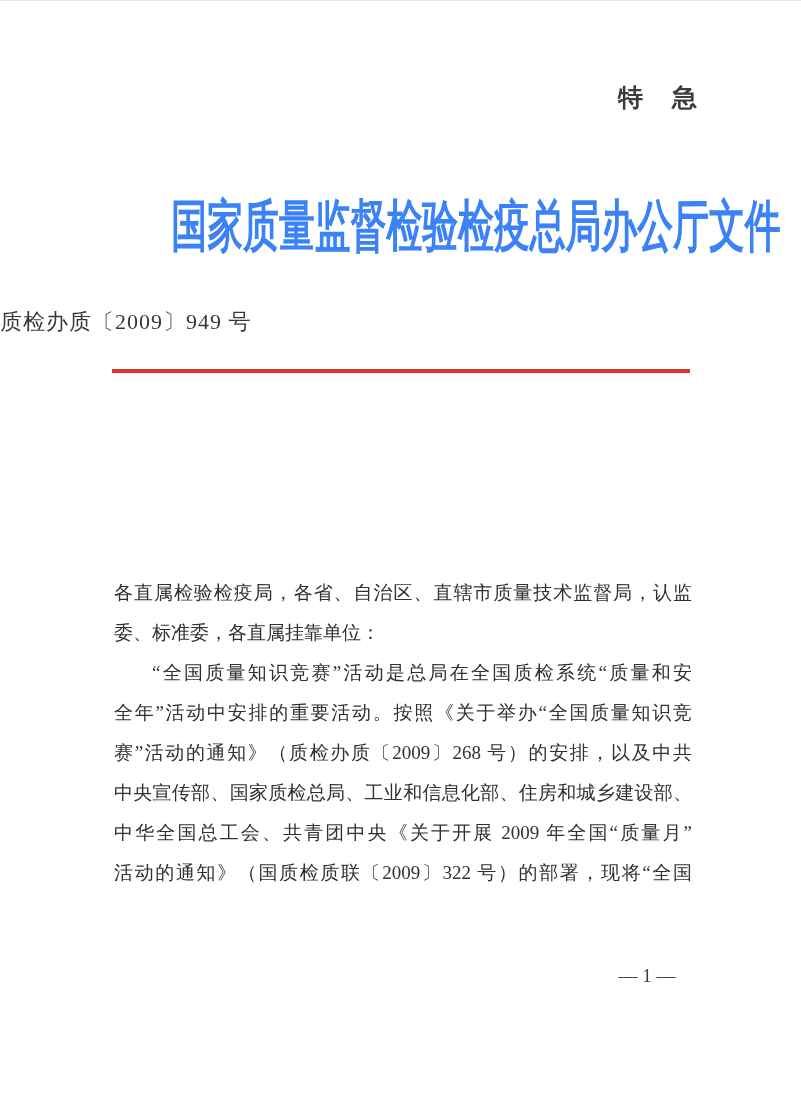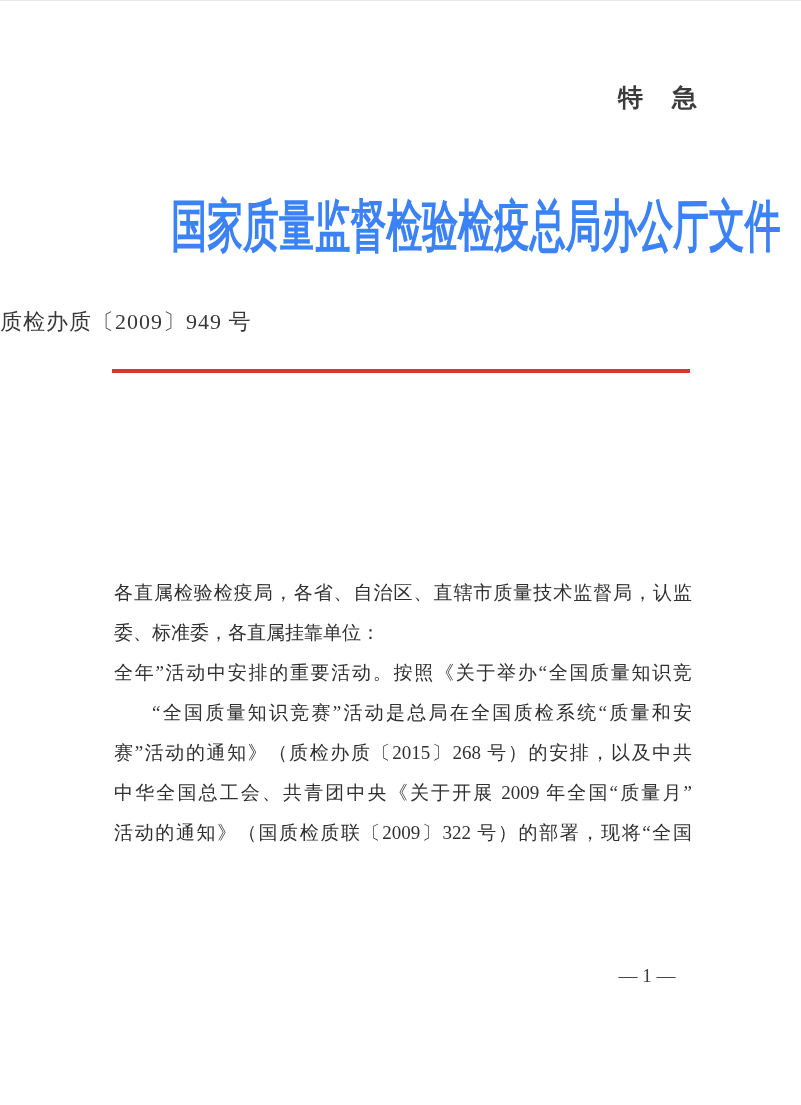--- a/index.html
+++ b/index.html
@@ -119,22 +119,23 @@
   </div>
 
   <div class="doc-number">质检办质〔2009〕949 号</div>
 
   <div class="red-rule"></div>
 
 
   <div class="body-block">
     <div class="body-line fill">各直属检验检疫局，各省、自治区、直辖市质量技术监督局，认监</div>
     <div class="body-line">委、标准委，各直属挂靠单位：</div>
+    <div class="body-line fill indent">“全国质量知识竞赛”活动是总局在全国质检系统“质量和安</div>
     <div class="body-line fill">全年”活动中安排的重要活动。按照《关于举办“全国质量知识竞</div>
-    <div class="body-line fill indent">“全国质量知识竞赛”活动是总局在全国质检系统“质量和安</div>
-    <div class="body-line fill">赛”活动的通知》（质检办质〔2015〕268 号）的安排，以及中共</div>
+    <div class="body-line fill">赛”活动的通知》（质检办质〔2009〕268 号）的安排，以及中共</div>
+    <div class="body-line fill">中央宣传部、国家质检总局、工业和信息化部、住房和城乡建设部、</div>
     <div class="body-line fill">中华全国总工会、共青团中央《关于开展 2009 年全国“质量月”</div>
     <div class="body-line fill">活动的通知》（国质检质联〔2009〕322 号）的部署，现将“全国</div>
   </div>
 
   <div class="page-number">— 1 —</div>
 
 </div>
 
 </body></html>

